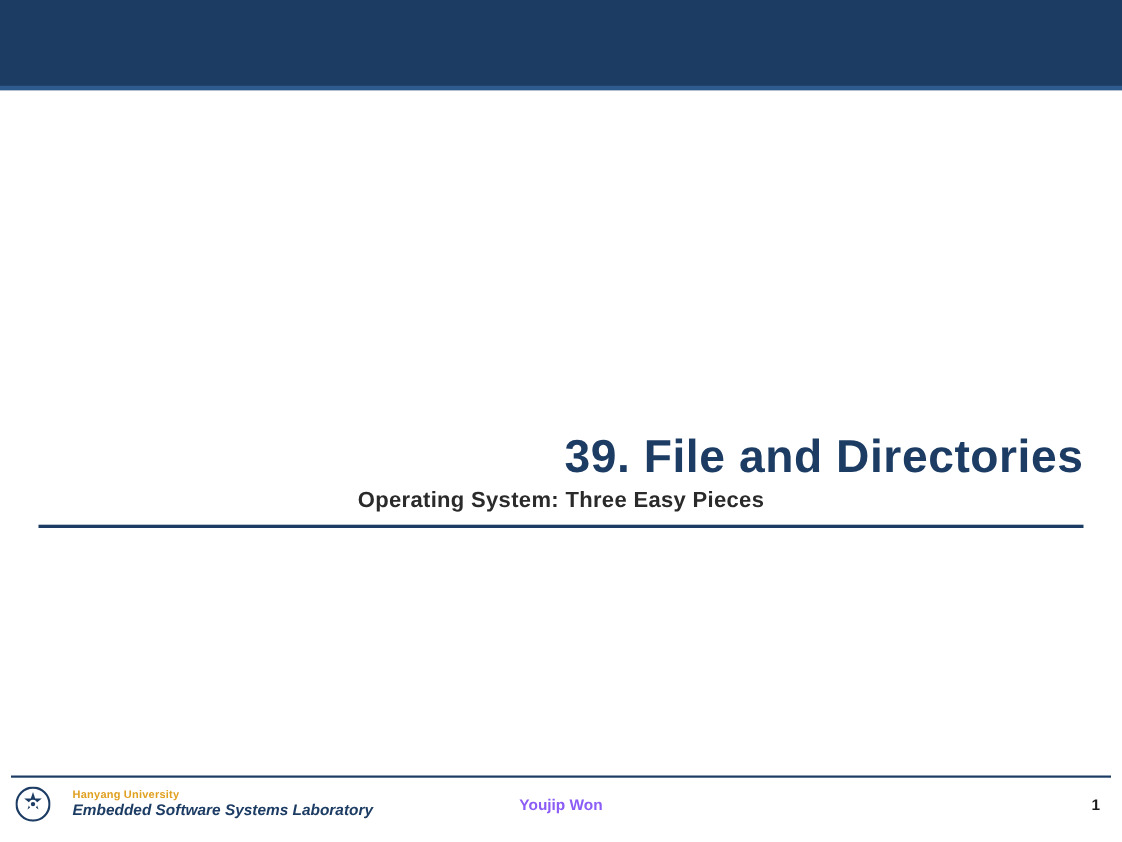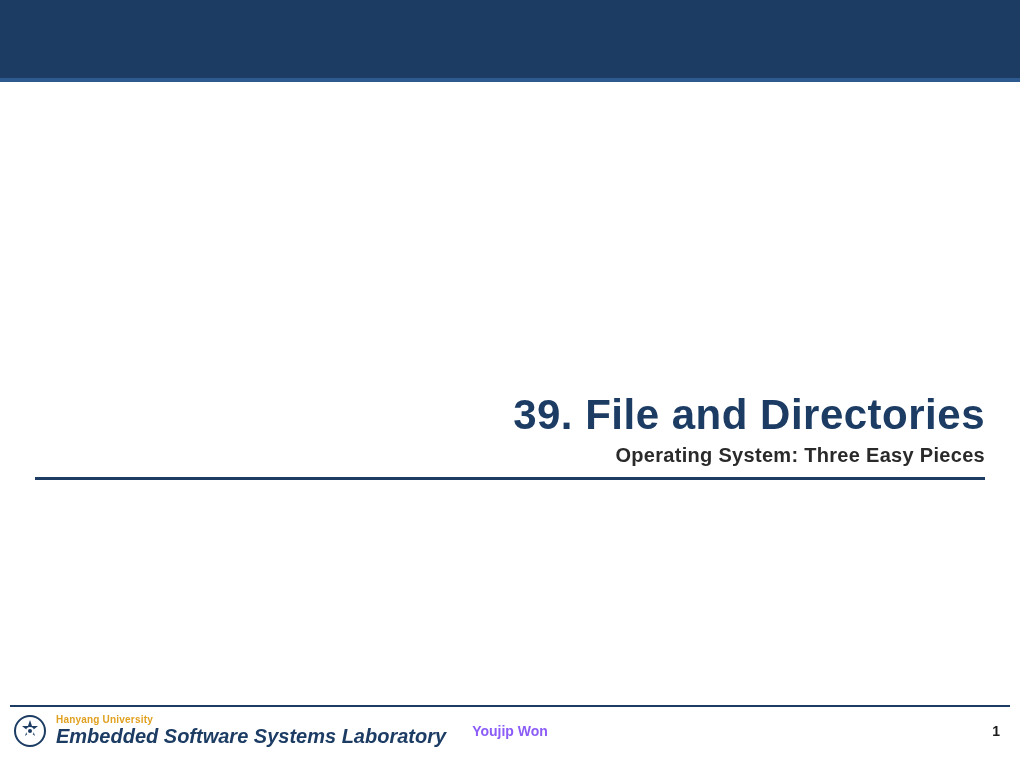--- a/index.html
+++ b/index.html
@@ -41,20 +41,21 @@
       color: #1c3c64;
       letter-spacing: 0.5px;
       line-height: 1.1;
     }
     .subtitle {
       font-size: 20px;
       font-weight: 700;
       color: #2a2a2a;
       margin-top: 6px;
       letter-spacing: 0.3px;
+      text-align: center;
     }
     .title-rule {
       margin-top: 10px;
       border: none;
       border-top: 3px solid #1c3c64;
       width: 100%;
     }
     .footer {
       position: absolute;
       bottom: 0;
@@ -70,40 +71,40 @@
     .footer-row {
       display: flex;
       align-items: center;
       justify-content: space-between;
       padding: 0 14px;
       height: 40px;
     }
     .footer-left {
       display: flex;
       align-items: center;
-      gap: 10px;
+      gap: 20px;
     }
     .univ-logo {
       width: 32px;
       height: 32px;
       flex-shrink: 0;
     }
     .univ-text {
       display: flex;
       flex-direction: column;
       line-height: 1.05;
     }
     .univ-name {
       font-size: 10px;
       font-weight: 700;
       color: #e0a020;
       letter-spacing: 0.2px;
     }
     .lab-name {
-      font-size: 20px;
+      font-size: 14px;
       font-weight: 700;
       font-style: italic;
       color: #1c3c64;
     }
     .footer-center {
       position: absolute;
       left: 0;
       right: 0;
       text-align: center;
       font-size: 14px;

